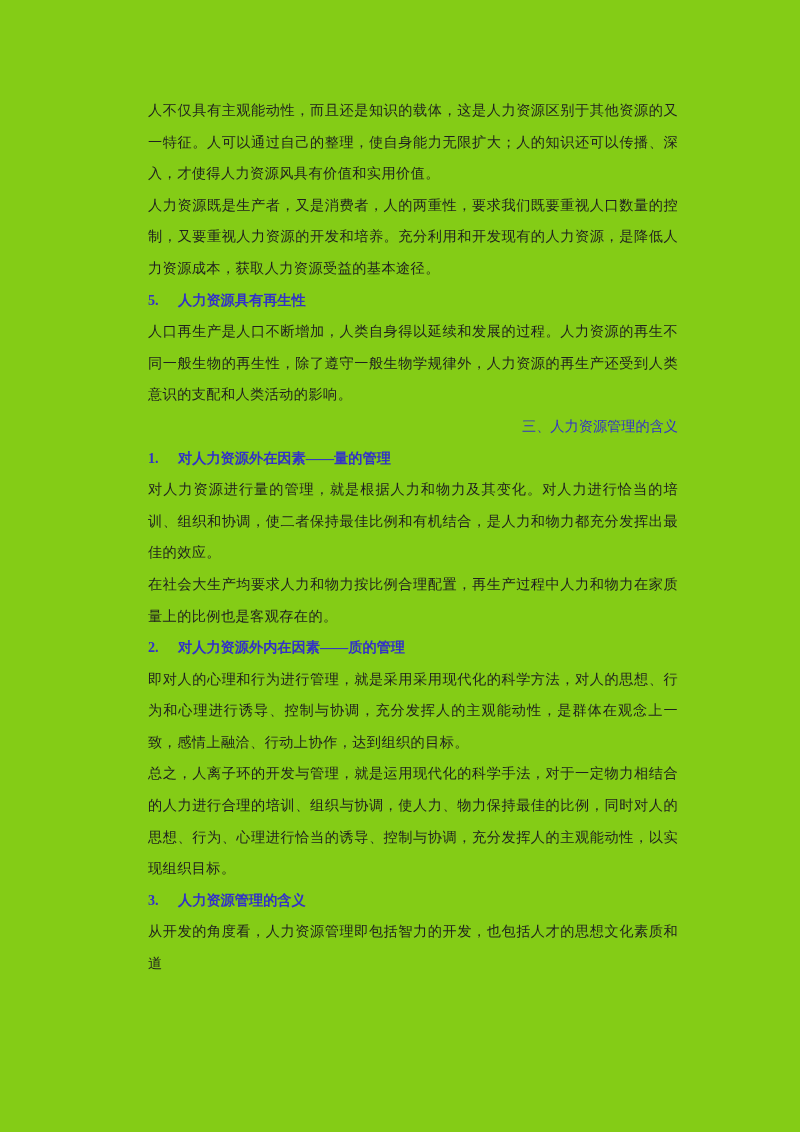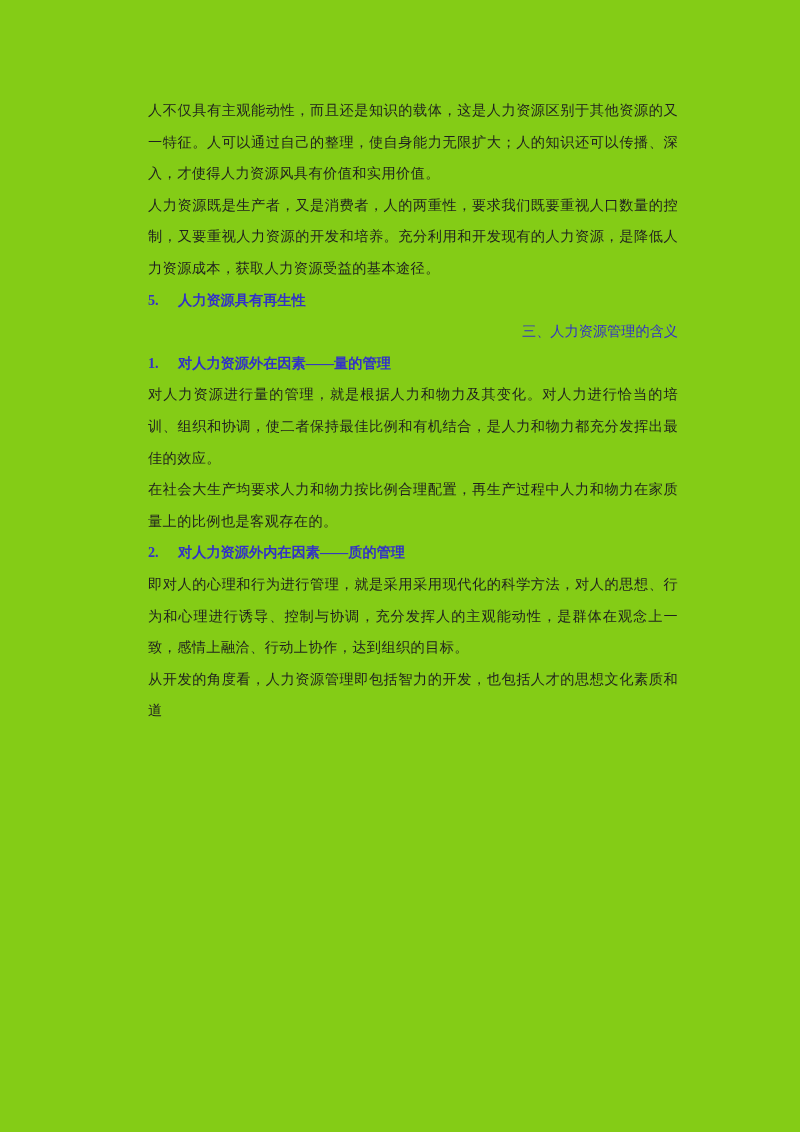--- a/index.html
+++ b/index.html
@@ -55,32 +55,35 @@
 <div class="doc-page">
   <div class="doc-content">
 
     <p class="para">人不仅具有主观能动性，而且还是知识的载体，这是人力资源区别于其他资源的又一特征。人可以通过自己的整理，使自身能力无限扩大；人的知识还可以传播、深入，才使得人力资源风具有价值和实用价值。</p>
 
 
     <p class="para">人力资源既是生产者，又是消费者，人的两重性，要求我们既要重视人口数量的控制，又要重视人力资源的开发和培养。充分利用和开发现有的人力资源，是降低人力资源成本，获取人力资源受益的基本途径。</p>
 
     <p class="h-num"><span class="num">5.</span><span>人力资源具有再生性</span></p>
 
+    <p class="para">人口再生产是人口不断增加，人类自身得以延续和发展的过程。人力资源的再生不同一般生物的再生性，除了遵守一般生物学规律外，人力资源的再生产还受到人类意识的支配和人类活动的影响。</p>
 
     <p class="h-sec"><span>三、</span><span>人力资源管理的含义</span></p>
 
 
     <p class="h-num"><span class="num">1.</span><span>对人力资源外在因素——量的管理</span></p>
 
     <p class="para">对人力资源进行量的管理，就是根据人力和物力及其变化。对人力进行恰当的培训、组织和协调，使二者保持最佳比例和有机结合，是人力和物力都充分发挥出最佳的效应。</p>
 
     <p class="para">在社会大生产均要求人力和物力按比例合理配置，再生产过程中人力和物力在家质量上的比例也是客观存在的。</p>
 
     <p class="h-num"><span class="num">2.</span><span>对人力资源外内在因素——质的管理</span></p>
 
     <p class="para">即对人的心理和行为进行管理，就是采用采用现代化的科学方法，对人的思想、行为和心理进行诱导、控制与协调，充分发挥人的主观能动性，是群体在观念上一致，感情上融洽、行动上协作，达到组织的目标。</p>
 
+    <p class="para">总之，人离子环的开发与管理，就是运用现代化的科学手法，对于一定物力相结合的人力进行合理的培训、组织与协调，使人力、物力保持最佳的比例，同时对人的思想、行为、心理进行恰当的诱导、控制与协调，充分发挥人的主观能动性，以实现组织目标。</p>
 
+    <p class="h-num"><span class="num">3.</span><span>人力资源管理的含义</span></p>
 
     <p class="para">从开发的角度看，人力资源管理即包括智力的开发，也包括人才的思想文化素质和道</p>
 
   </div>
 </div>
 
 </body></html>

